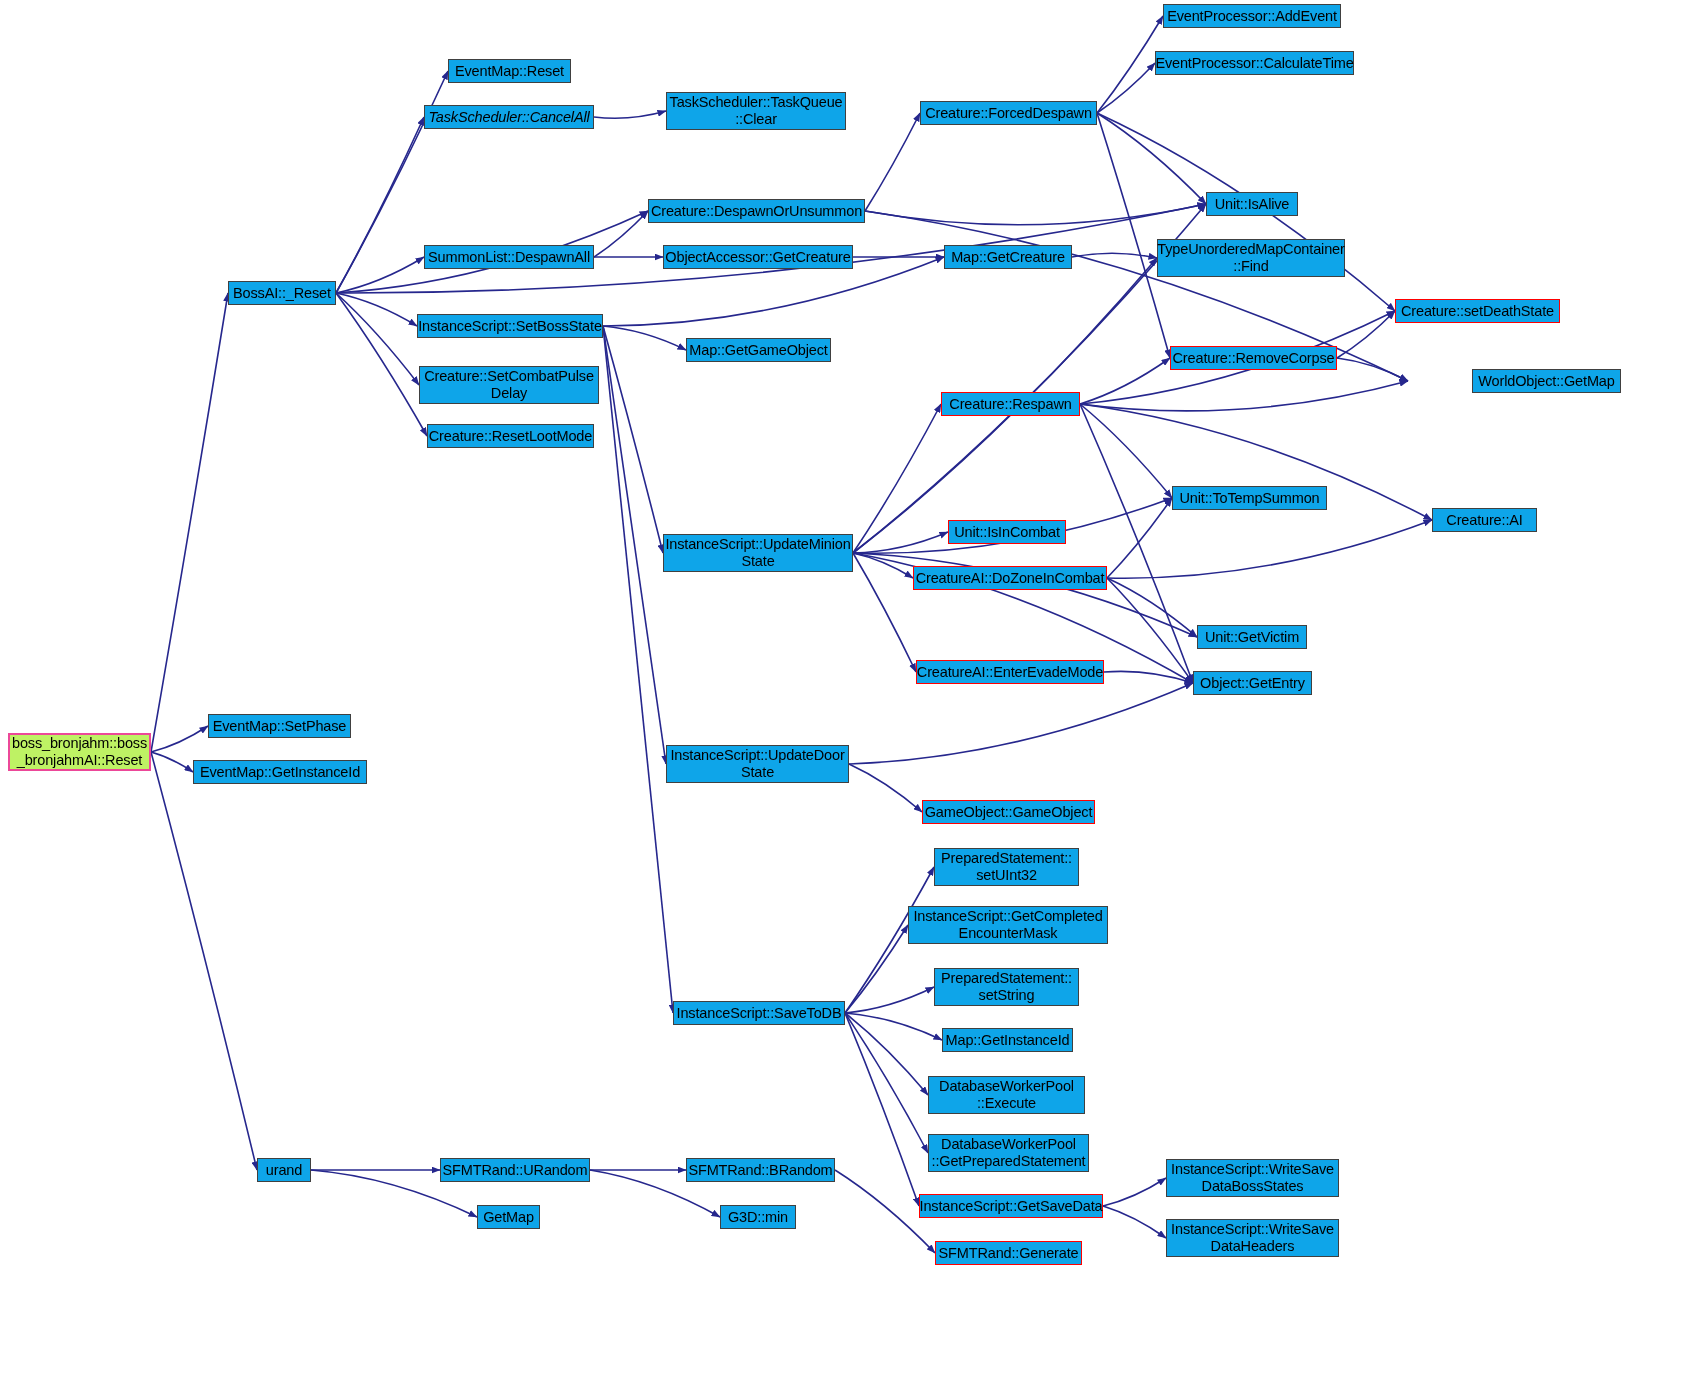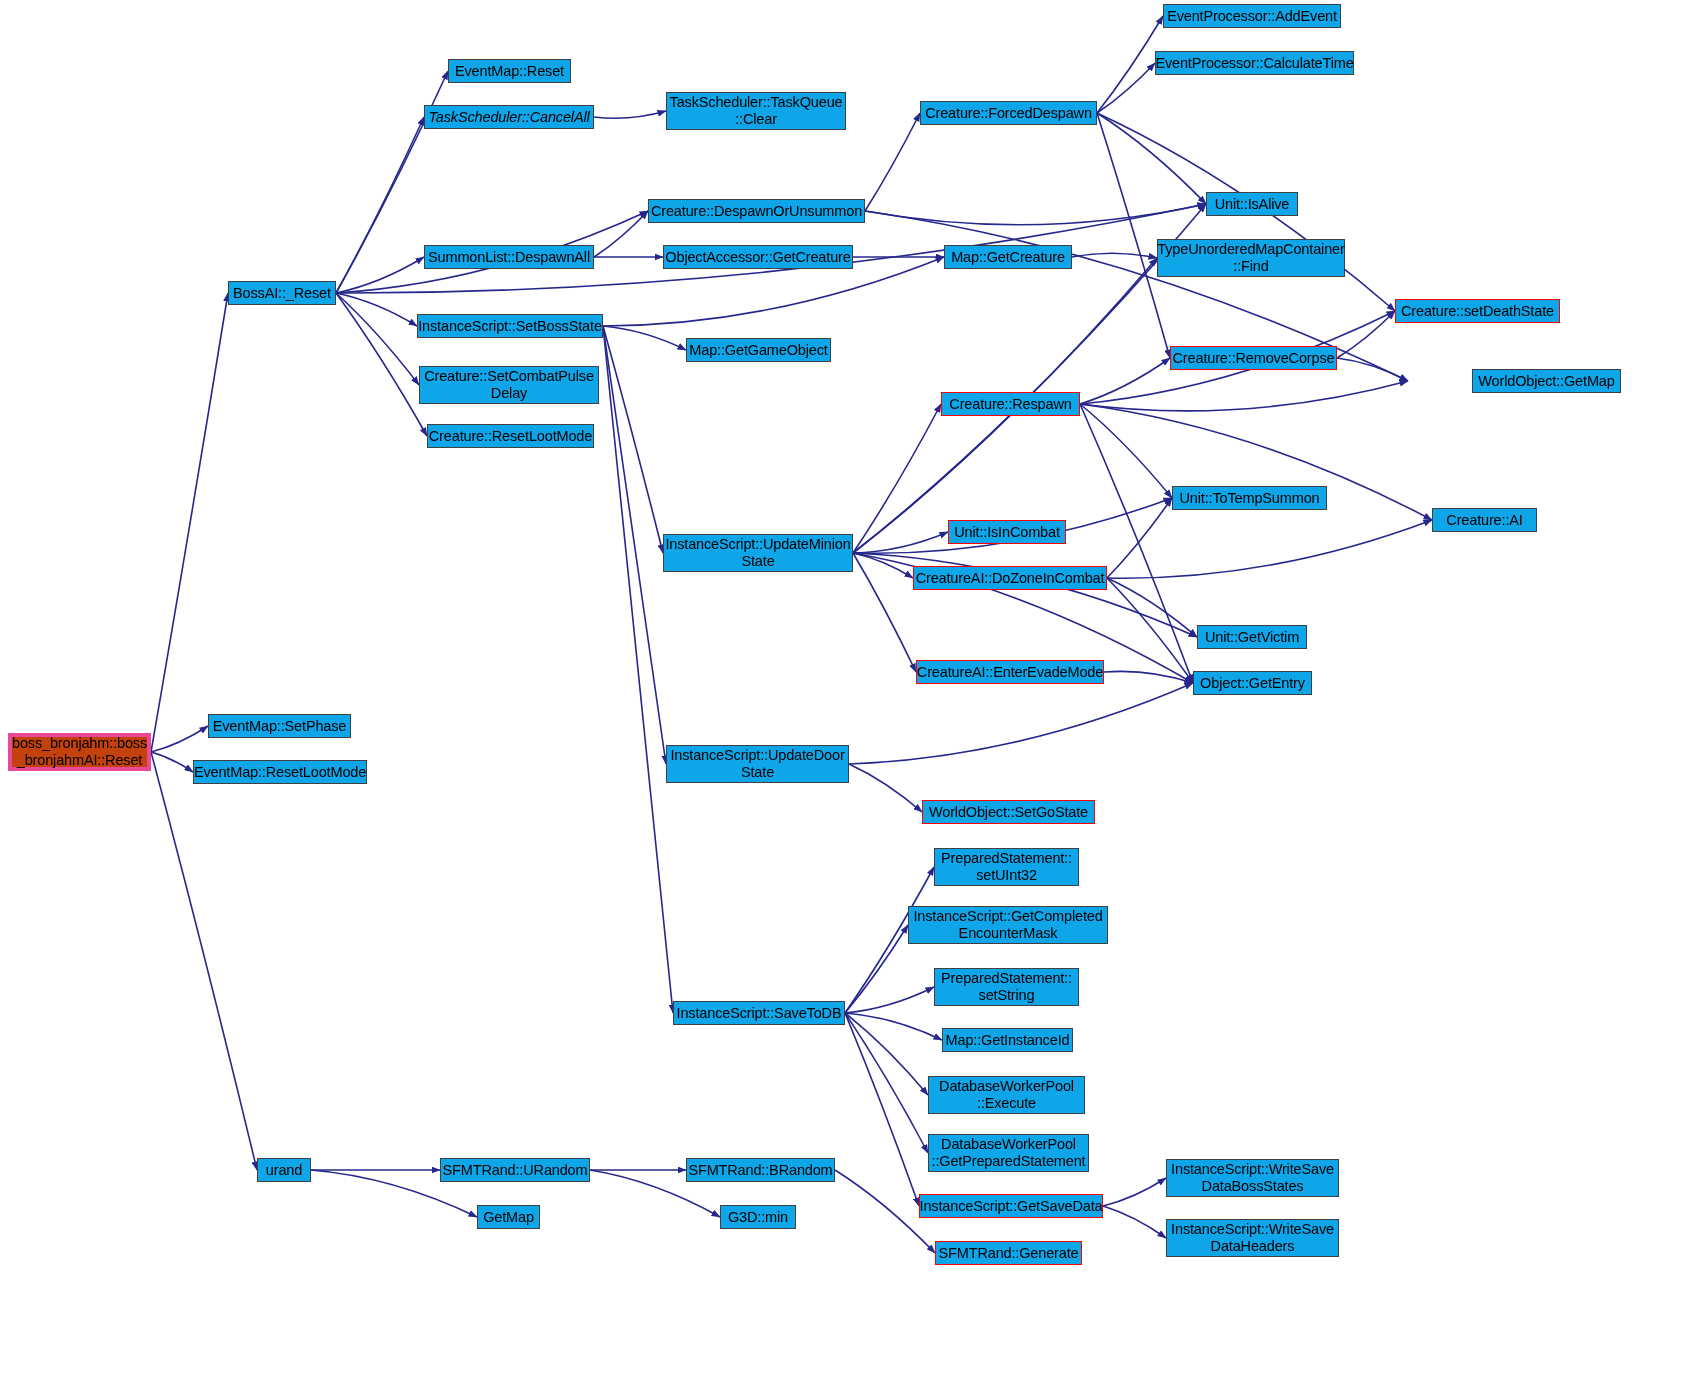--- a/index.html
+++ b/index.html
@@ -36,22 +36,22 @@
     background: #0ea5e9;
     border: 1px solid #404040;
     white-space: pre-line;
     padding: 0 5px;
     letter-spacing: -0.15px;
   }
   .node.red {
     border: 1px solid #ff0000;
   }
   .node.root {
-    background: #c2410c;
-    border: 4px solid #ec4899;
+    background: #bef264;
+    border: 2px solid #ec4899;
   }
 </style>
 </head>
 <body>
 
 <div id="graph">
   <svg id="edges" viewBox="0 0 1703 1383">
     <defs>
       <marker id="ah" markerWidth="9" markerHeight="7" refX="8.5" refY="3.5" orient="auto" markerUnits="userSpaceOnUse">
         <path d="M0,0 L9,3.5 L0,7 z" fill="#26278d"></path>
@@ -125,21 +125,21 @@
         <path d="M311,1170 Q394,1176.9 477,1217" marker-end="url(#ah)"></path>
         <path d="M590,1170 Q638,1170 686,1170" marker-end="url(#ah)"></path>
         <path d="M590,1170 Q655,1180.5 720,1217" marker-end="url(#ah)"></path>
         <path d="M835,1170 Q885,1201.5 935,1253" marker-end="url(#ah)"></path>
       </g>
   </svg>
   <div id="node-layer">
       <div class="node root" style="left: 8px; top: 733px; width: 143px; height: 38px;">boss_bronjahm::boss
 _bronjahmAI::Reset</div>
       <div class="node" style="left: 208px; top: 714px; width: 143px; height: 24px;">EventMap::SetPhase</div>
-      <div class="node" style="left: 193px; top: 760px; width: 174px; height: 24px;">EventMap::ResetLootMode</div>
+      <div class="node" style="left: 193px; top: 760px; width: 174px; height: 24px;">EventMap::GetInstanceId</div>
       <div class="node" style="left: 228px; top: 281px; width: 108px; height: 24px;">BossAI::_Reset</div>
       <div class="node" style="left: 448px; top: 59px; width: 123px; height: 24px;">EventMap::Reset</div>
       <div class="node" style="left: 424px; top: 105px; width: 170px; height: 24px; font-style: italic;">TaskScheduler::CancelAll</div>
       <div class="node" style="left: 666px; top: 92px; width: 180px; height: 38px;">TaskScheduler::TaskQueue
 ::Clear</div>
       <div class="node" style="left: 648px; top: 199px; width: 217px; height: 24px;">Creature::DespawnOrUnsummon</div>
       <div class="node" style="left: 424px; top: 245px; width: 170px; height: 24px;">SummonList::DespawnAll</div>
       <div class="node" style="left: 663px; top: 245px; width: 190px; height: 24px;">ObjectAccessor::GetCreature</div>
       <div class="node" style="left: 944px; top: 245px; width: 128px; height: 24px;">Map::GetCreature</div>
       <div class="node" style="left: 417px; top: 314px; width: 186px; height: 24px;">InstanceScript::SetBossState</div>
@@ -161,21 +161,21 @@
       <div class="node" style="left: 1432px; top: 508px; width: 105px; height: 24px;">Creature::AI</div>
       <div class="node" style="left: 663px; top: 534px; width: 190px; height: 38px;">InstanceScript::UpdateMinion
 State</div>
       <div class="node red" style="left: 948px; top: 520px; width: 118px; height: 24px;">Unit::IsInCombat</div>
       <div class="node red" style="left: 913px; top: 566px; width: 194px; height: 24px;">CreatureAI::DoZoneInCombat</div>
       <div class="node" style="left: 1197px; top: 625px; width: 110px; height: 24px;">Unit::GetVictim</div>
       <div class="node red" style="left: 916px; top: 660px; width: 188px; height: 24px;">CreatureAI::EnterEvadeMode</div>
       <div class="node" style="left: 1193px; top: 671px; width: 119px; height: 24px;">Object::GetEntry</div>
       <div class="node" style="left: 666px; top: 745px; width: 183px; height: 38px;">InstanceScript::UpdateDoor
 State</div>
-      <div class="node red" style="left: 922px; top: 800px; width: 173px; height: 24px;">WorldObject::SetGoState</div>
+      <div class="node red" style="left: 922px; top: 800px; width: 173px; height: 24px;">GameObject::GameObject</div>
       <div class="node" style="left: 934px; top: 848px; width: 145px; height: 38px;">PreparedStatement::
 setUInt32</div>
       <div class="node" style="left: 908px; top: 906px; width: 200px; height: 38px;">InstanceScript::GetCompleted
 EncounterMask</div>
       <div class="node" style="left: 934px; top: 968px; width: 145px; height: 38px;">PreparedStatement::
 setString</div>
       <div class="node" style="left: 942px; top: 1028px; width: 131px; height: 24px;">Map::GetInstanceId</div>
       <div class="node" style="left: 928px; top: 1076px; width: 157px; height: 38px;">DatabaseWorkerPool
 ::Execute</div>
       <div class="node" style="left: 928px; top: 1134px; width: 161px; height: 38px;">DatabaseWorkerPool

